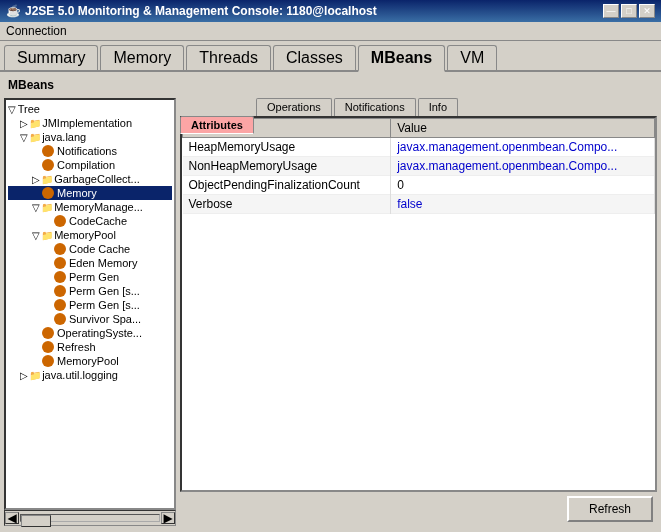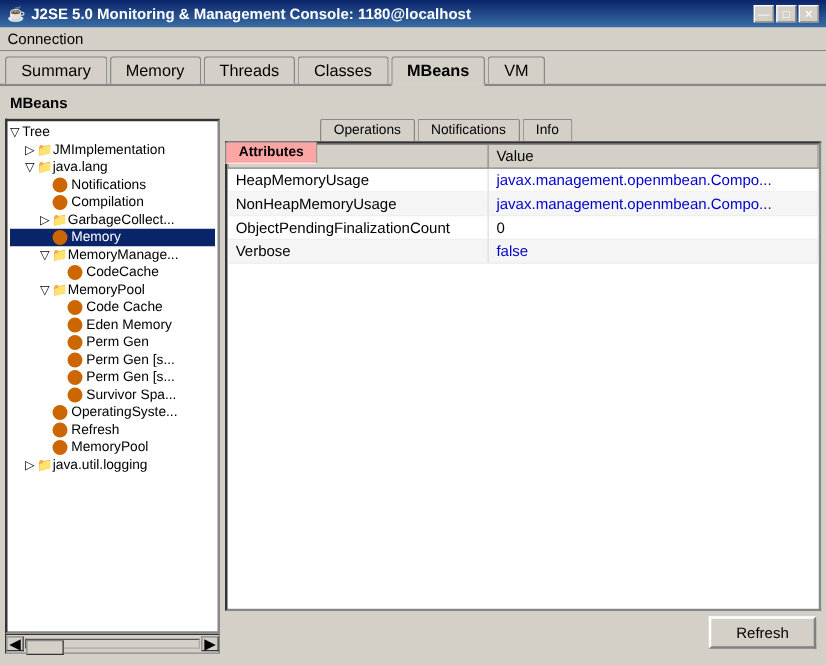--- a/index.html
+++ b/index.html
@@ -37,21 +37,21 @@
     }
     .tab {
       padding: 3px 12px;
       border: 1px solid #888;
       border-bottom: none;
       background: #d4d0c8;
       cursor: pointer;
       margin-right: 2px;
       border-top-left-radius: 3px;
       border-top-right-radius: 3px;
-      font-size: 13px;
+      font-size: 16px;
     }
     .tab.active {
       background: #d4d0c8;
       border-bottom: 2px solid #d4d0c8;
       font-weight: bold;
       margin-bottom: -2px;
       z-index: 1;
     }
 
     .main-content {

